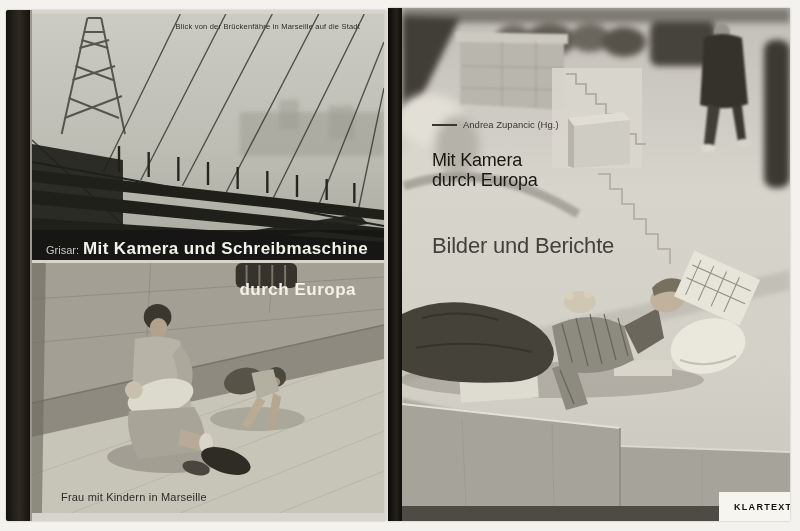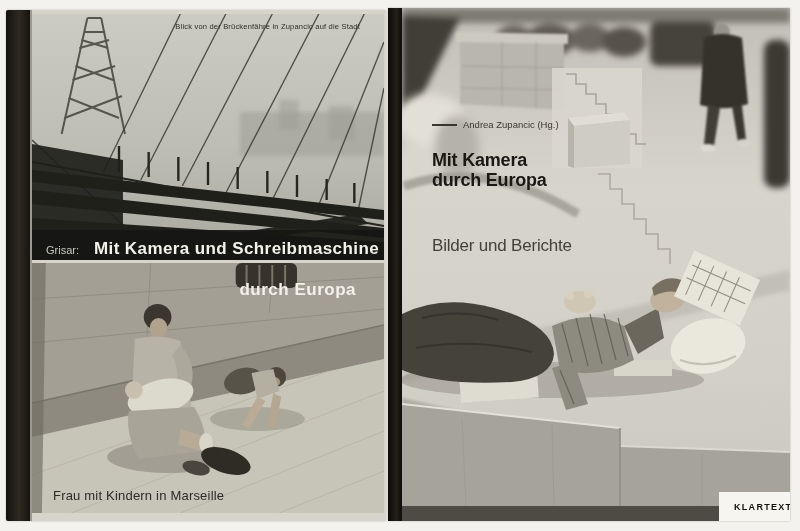--- a/index.html
+++ b/index.html
@@ -16,39 +16,39 @@
   .left-cover{position:absolute;left:26px;top:0;right:0;bottom:0;background:#d7d5cb;}
   .lphoto{position:absolute;left:0;right:2px;overflow:hidden;background:#b9b9b0;}
   .lphoto svg{position:absolute;inset:0;width:100%;height:100%;}
   .lphoto-top{top:4px;height:246px;}
   .lphoto-bottom{top:253px;bottom:8px;}
   .caption-top{position:absolute;top:8px;right:24px;font-size:7.5px;letter-spacing:.2px;
                color:#2e2b26;white-space:nowrap;}
   .title-row{position:absolute;left:14px;right:4px;bottom:1px;display:flex;
              align-items:baseline;gap:4px;white-space:nowrap;}
   .grisar{font-size:11px;color:#ddddd2;opacity:.9;}
-  .ltitle{font-size:17px;font-weight:bold;color:#f3f2ea;letter-spacing:.4px;margin-left:11px;}
+  .ltitle{font-size:17px;font-weight:bold;color:#f3f2ea;letter-spacing:.4px;}
   .durch-europa{position:absolute;top:17px;right:28px;font-size:17px;font-weight:bold;
                 color:#f3f2ea;letter-spacing:.5px;}
-  .caption-bottom{position:absolute;bottom:10px;left:8px;font-size:13px;color:#2e2b26;
+  .caption-bottom{position:absolute;bottom:10px;left:16px;font-size:11px;color:#2e2b26;
                   letter-spacing:.2px;white-space:nowrap;padding-left:13px;}
 
   
   .right-book{position:absolute;left:388px;top:8px;width:402px;height:513px;
               background:#121009;overflow:hidden;box-shadow:0 0 2px rgba(0,0,0,.25);}
   .right-spine{position:absolute;left:0;top:0;bottom:0;width:14px;
                background:linear-gradient(90deg,#0d0b08,#23201a 60%,#0f0d0a);}
   .right-cover{position:absolute;left:14px;top:0;right:0;bottom:0;background:#d3d0c8;padding-left:40px;}
   .right-cover svg{position:absolute;inset:0;width:100%;height:100%;}
   .byline{position:absolute;left:30px;top:111px;display:flex;align-items:center;gap:6px;
           font-size:9.5px;color:#3a3631;white-space:nowrap;}
   .byline-dash{width:25px;height:2px;background:#3a3631;}
-  .rtitle{position:absolute;left:30px;top:142px;font-size:18px;font-weight:bold;
+  .rtitle{position:absolute;left:30px;top:142px;font-size:18px;font-weight:normal;
           line-height:20px;color:#1b1814;letter-spacing:-.2px;white-space:nowrap;}
-  .rsub{position:absolute;left:30px;top:228px;font-size:17px;line-height:20px;
+  .rsub{position:absolute;left:30px;top:228px;font-size:22px;line-height:20px;
         color:#44403a;letter-spacing:-.2px;white-space:nowrap;}
   .publisher-box{position:absolute;right:0;bottom:0;width:71px;height:29px;
                  background:#f7f5ef;display:flex;align-items:center;}
   .publisher-bar{width:7px;height:29px;background:#0e0d0b;}
   .publisher-label{margin-left:15px;font-size:9px;font-weight:bold;letter-spacing:1.3px;
                    color:#13110e;}
 </style>
 </head>
 <body>
 
@@ -101,21 +101,21 @@
           </g>
           <g fill="#20201b">
             <polygon points="0,130 92,146 92,246 0,246" opacity="0.92"></polygon>
             <polygon points="0,156 356,196 356,206 0,168"></polygon>
             <polygon points="0,176 356,214 356,224 0,190"></polygon>
             <polygon points="30,246 330,200 340,210 70,246" opacity="0.95"></polygon>
             <polygon points="0,204 356,228 356,246 0,246"></polygon>
           </g>
           <rect y="216" width="356" height="30" fill="#161613" opacity="0.92"></rect>
         </svg>
-        <div class="caption-top">Blick von der Brückenfähre in Zupancic auf die Stadt</div>
+        <div class="caption-top">Blick von der Brückenfähre in Marseille auf die Stadt</div>
         <div class="title-row">
           <span class="grisar">Grisar:</span>
           <span class="ltitle">Mit Kamera und Schreibmaschine</span>
         </div>
       </div>
 
       <div class="lphoto lphoto-bottom">
         <svg viewBox="0 0 356 250" preserveAspectRatio="none">
           <rect width="356" height="250" fill="#a39f94"></rect>
           <g stroke="#918d82" stroke-width="1">

